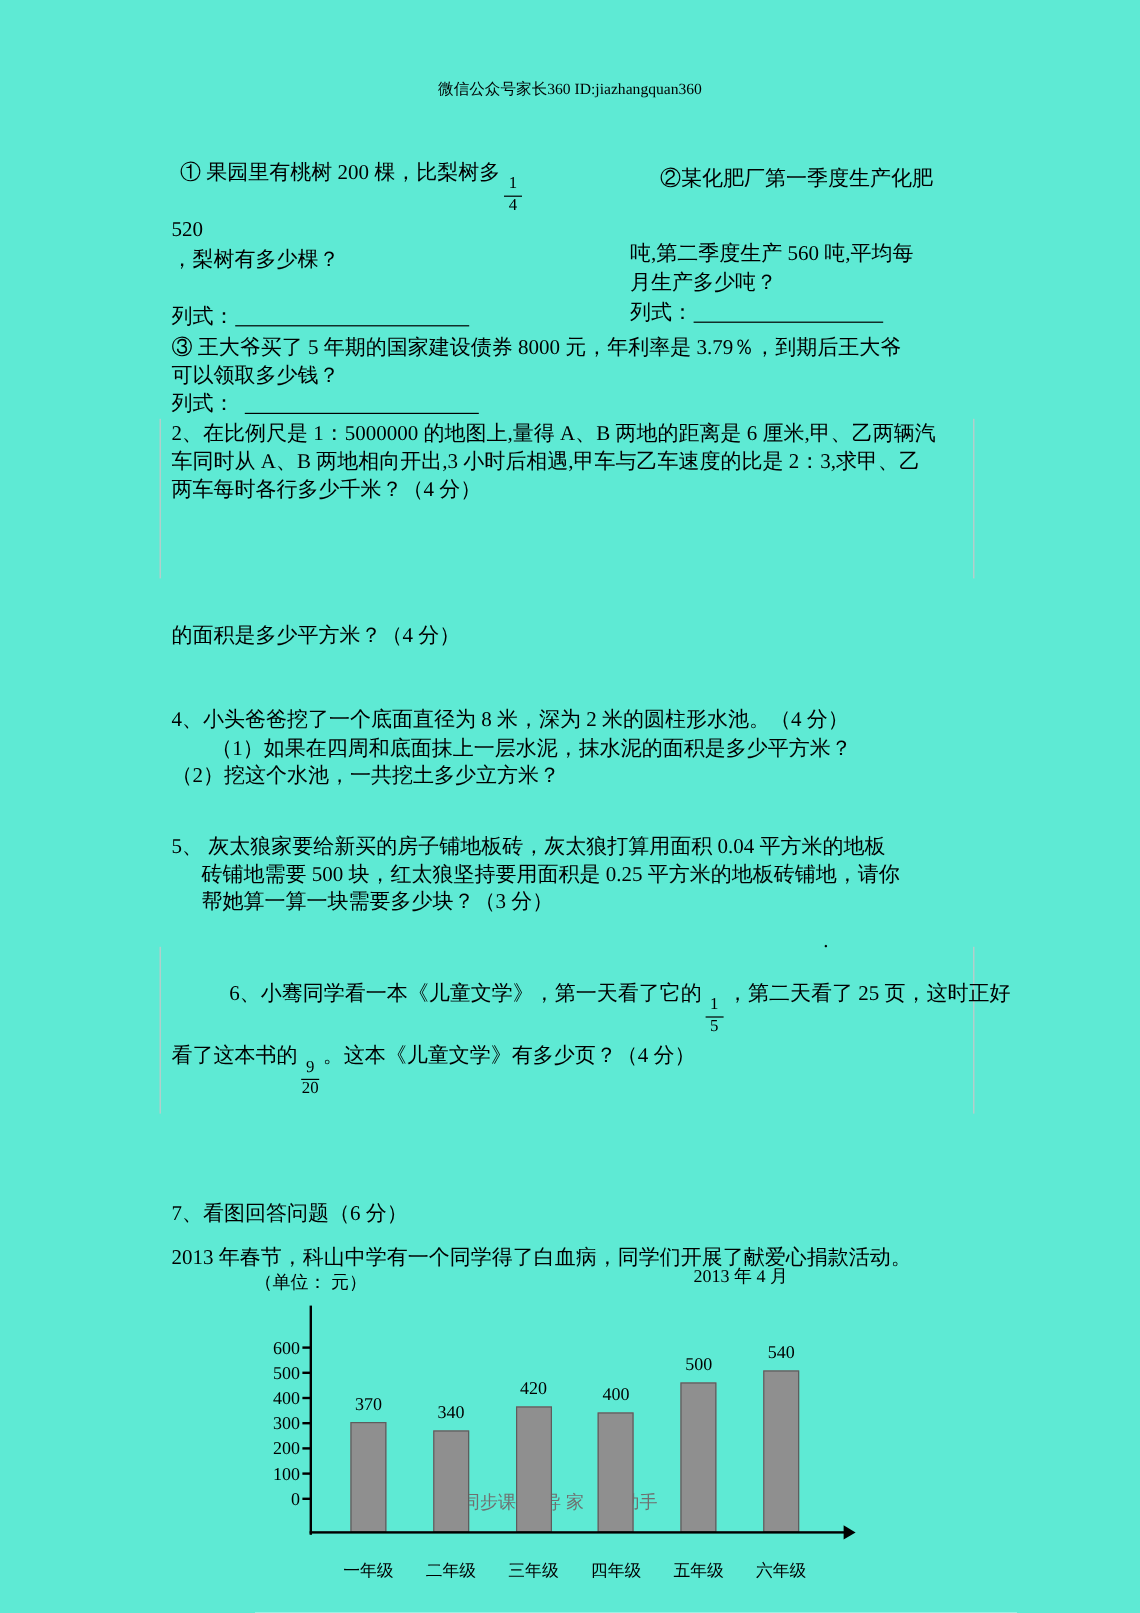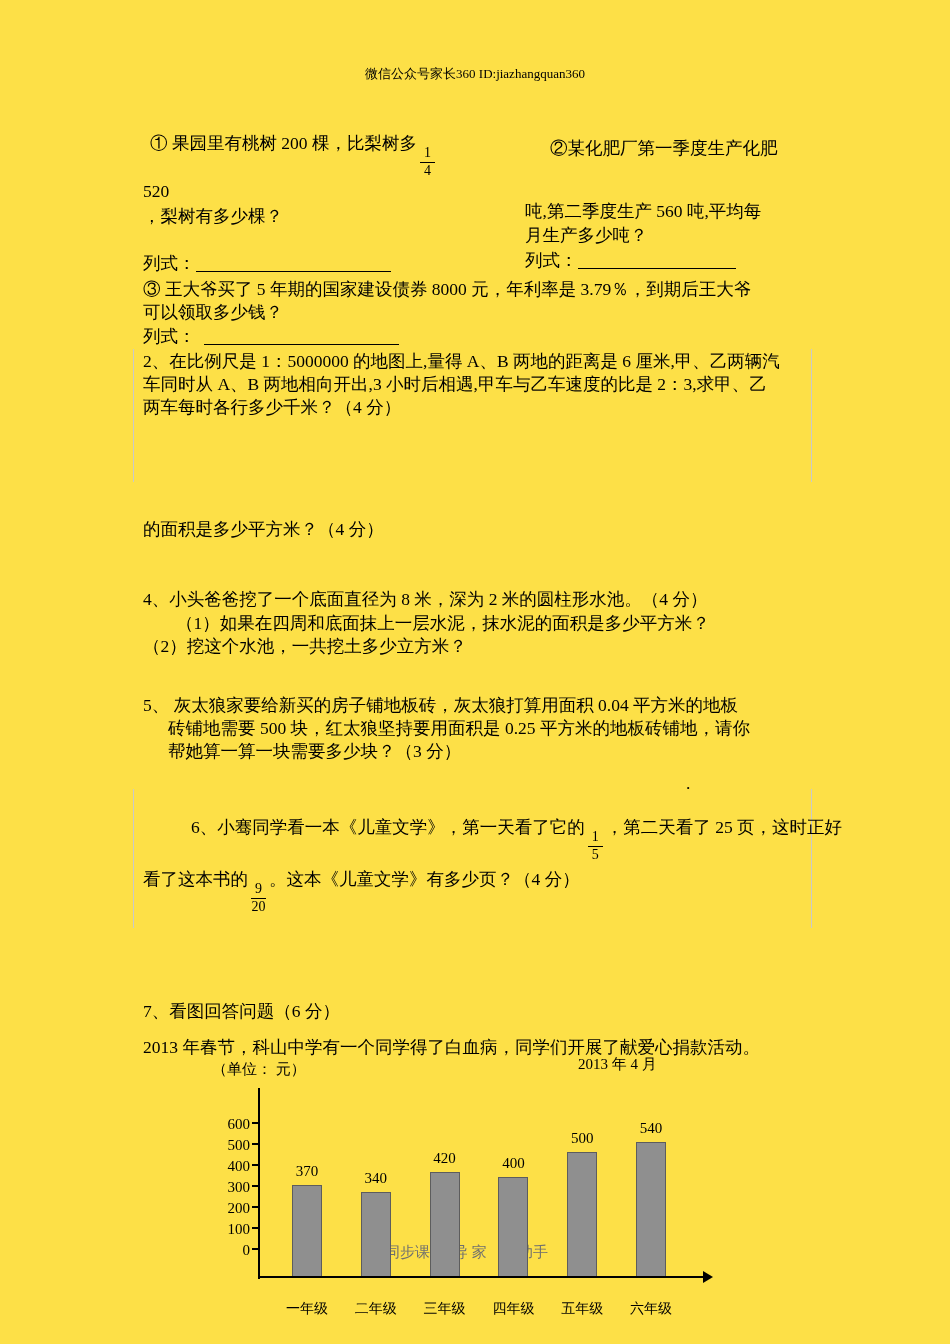--- a/index.html
+++ b/index.html
@@ -1,18 +1,18 @@
 <!DOCTYPE html>
 <html><head>
 <meta charset="utf-8">
 <style>
   * { margin:0; padding:0; box-sizing:border-box; }
   html,body { width:950px; height:1344px; background:#ffffff; }
   body { position:relative; font-family:"Liberation Serif","DejaVu Serif",serif; color:#000; }
-  .sheet { position:absolute; left:0; top:0; width:950px; height:1344px; overflow:hidden; background:#fde047; }
+  .sheet { position:absolute; left:0; top:0; width:950px; height:1344px; overflow:hidden; background:#5eead4; }
 
   .tline { position:absolute; font-size:17.5px; line-height:23px; white-space:nowrap; }
   .header { font-size:13px; line-height:16px; }
   .small { font-size:15px; }
   .bold-title { font-size:18.5px; font-weight:bold; }
 
   .blank { display:inline-block; border-bottom:1.3px solid #000; height:12px; vertical-align:baseline; transform:translateY(3px); }
   .blank-l { width:195px; }
   .blank-r { width:158px; }
   .blank-3 { width:195px; margin-left:8px; }

